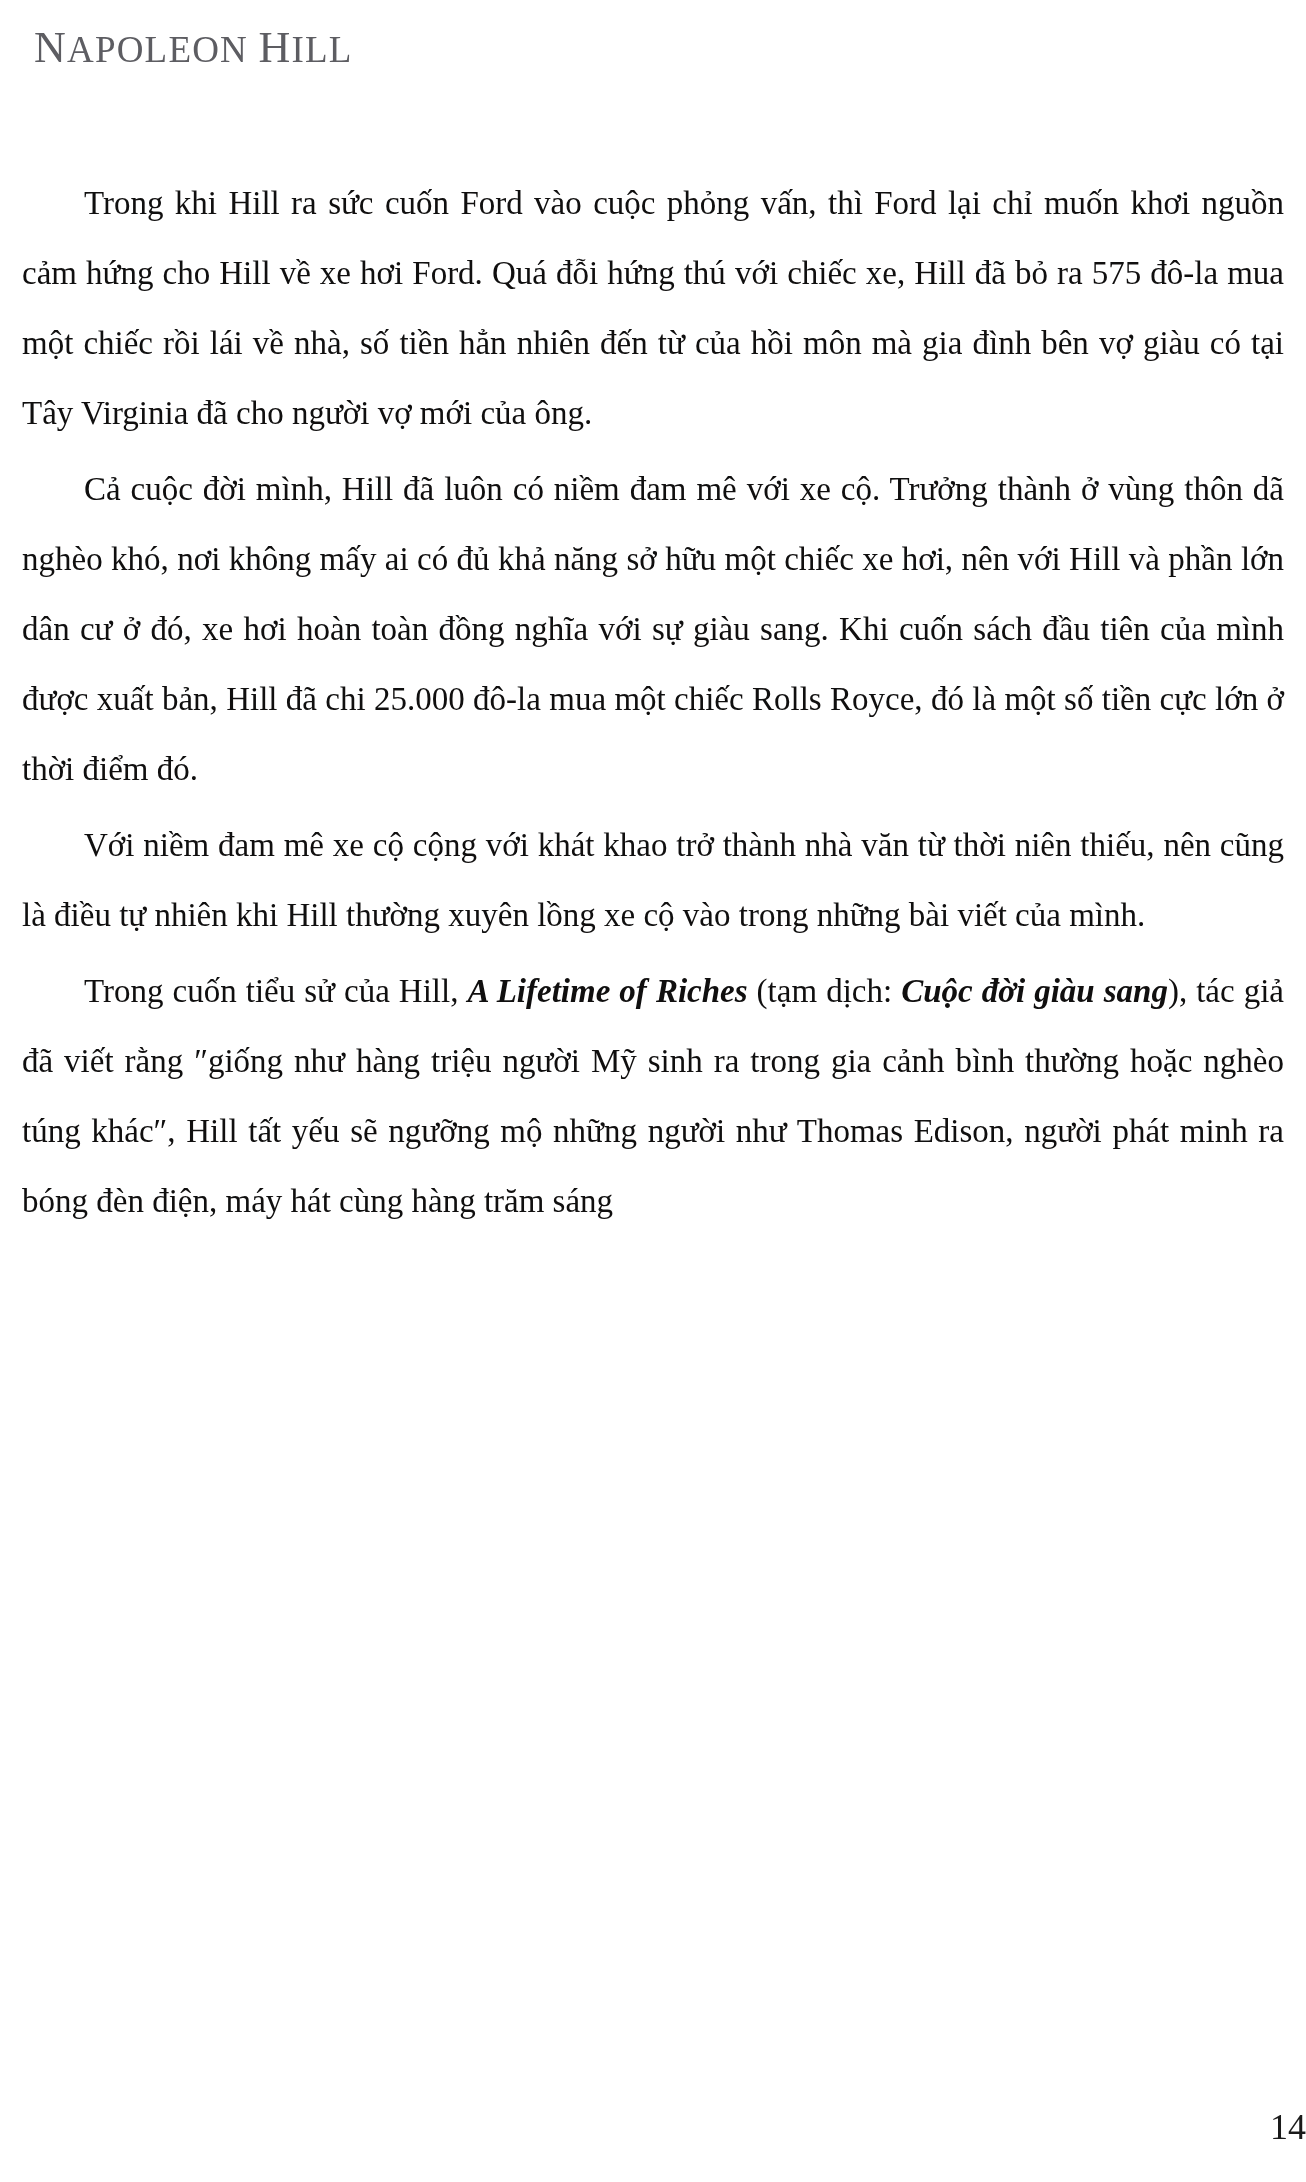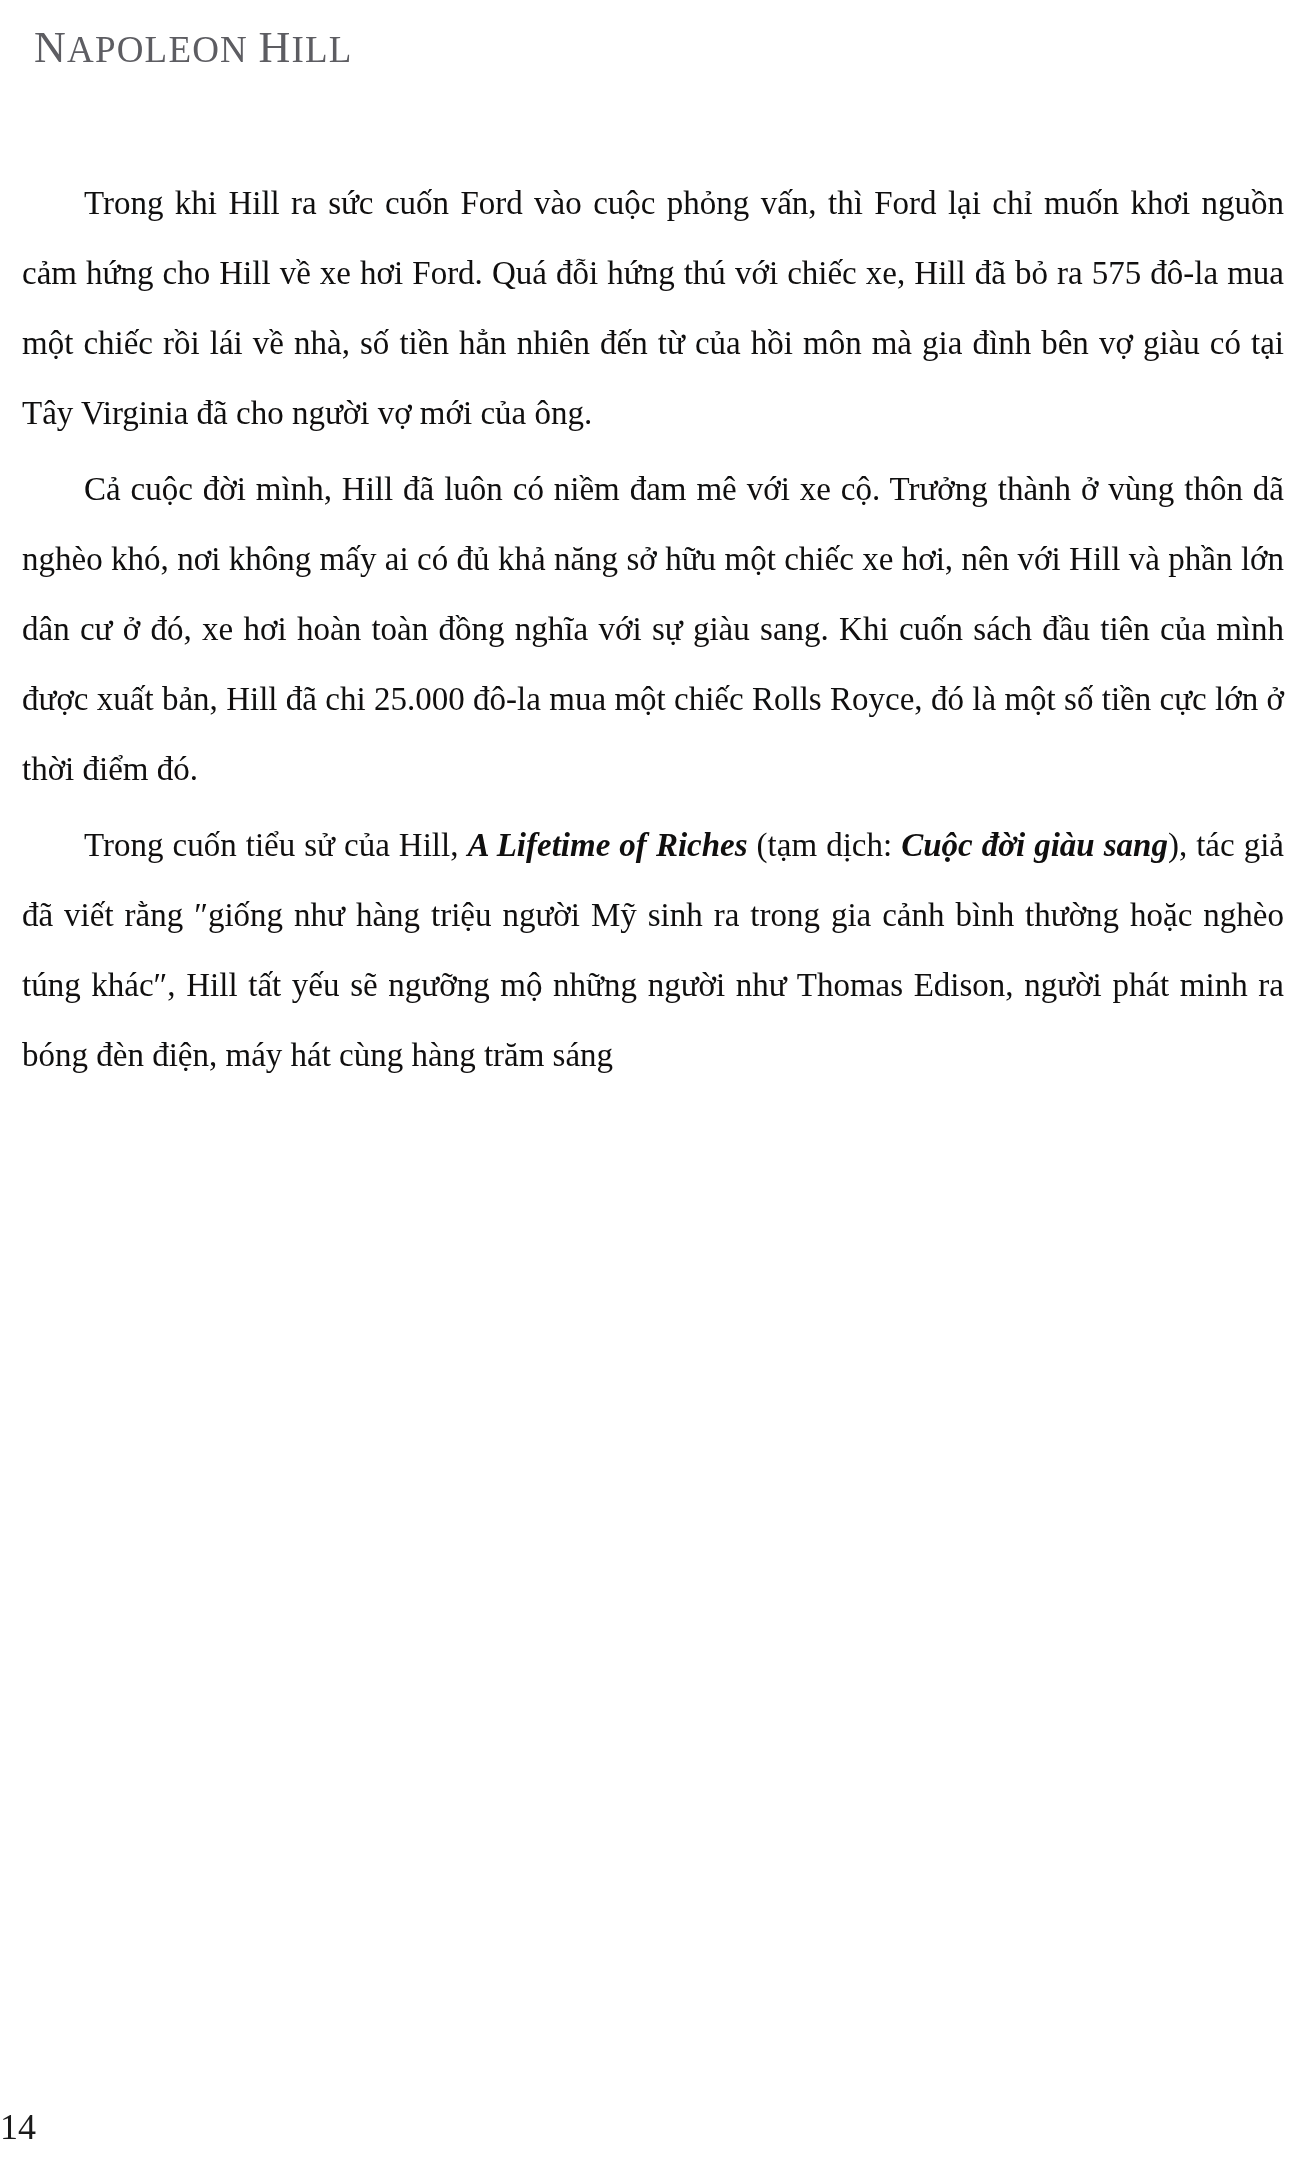--- a/index.html
+++ b/index.html
@@ -55,34 +55,35 @@
   }
   p.indent {
     text-indent: 62px;
   }
   .italic { font-style: italic; font-weight: bold; }
   .pagenum {
     position: absolute;
     bottom: 34px;
     left: 0;
     width: 1306px;
-    text-align: left;
+    text-align: right;
     font-size: 36px;
     color: #1a1a1a;
     font-family: "Liberation Serif", serif;
   }
 </style>
 </head>
 <body>
 
 <div class="page">
 
   <div class="running-head"><span class="cap">N</span><span>APOLEON </span><span class="cap">H</span><span>ILL</span></div>
 
   <div class="content">
     <p class="para indent">Trong khi Hill ra sức cuốn Ford vào cuộc phỏng vấn, thì Ford lại chỉ muốn khơi nguồn cảm hứng cho Hill về xe hơi Ford. Quá đỗi hứng thú với chiếc xe, Hill đã bỏ ra 575 đô-la mua một chiếc rồi lái về nhà, số tiền hẳn nhiên đến từ của hồi môn mà gia đình bên vợ giàu có tại Tây Virginia đã cho người vợ mới của ông.</p>
     <p class="para indent">Cả cuộc đời mình, Hill đã luôn có niềm đam mê với xe cộ. Trưởng thành ở vùng thôn dã nghèo khó, nơi không mấy ai có đủ khả năng sở hữu một chiếc xe hơi, nên với Hill và phần lớn dân cư ở đó, xe hơi hoàn toàn đồng nghĩa với sự giàu sang. Khi cuốn sách đầu tiên của mình được xuất bản, Hill đã chi 25.000 đô-la mua một chiếc Rolls Royce, đó là một số tiền cực lớn ở thời điểm đó.</p>
+    <p class="para indent">Với niềm đam mê xe cộ cộng với khát khao trở thành nhà văn từ thời niên thiếu, nên cũng là điều tự nhiên khi Hill thường xuyên lồng xe cộ vào trong những bài viết của mình.</p>
     <p class="para indent"><span>Trong cuốn tiểu sử của Hill, </span><span class="italic">A Lifetime of Riches</span><span> (tạm dịch: </span><span class="italic">Cuộc đời giàu sang</span><span>), tác giả đã viết rằng ″giống như hàng triệu người Mỹ sinh ra trong gia cảnh bình thường hoặc nghèo túng khác″, Hill tất yếu sẽ ngưỡng mộ những người như Thomas Edison, người phát minh ra bóng đèn điện, máy hát cùng hàng trăm sáng</span></p>
   </div>
 
   <div class="pagenum">14</div>
 
 </div>
 
 </body></html>

